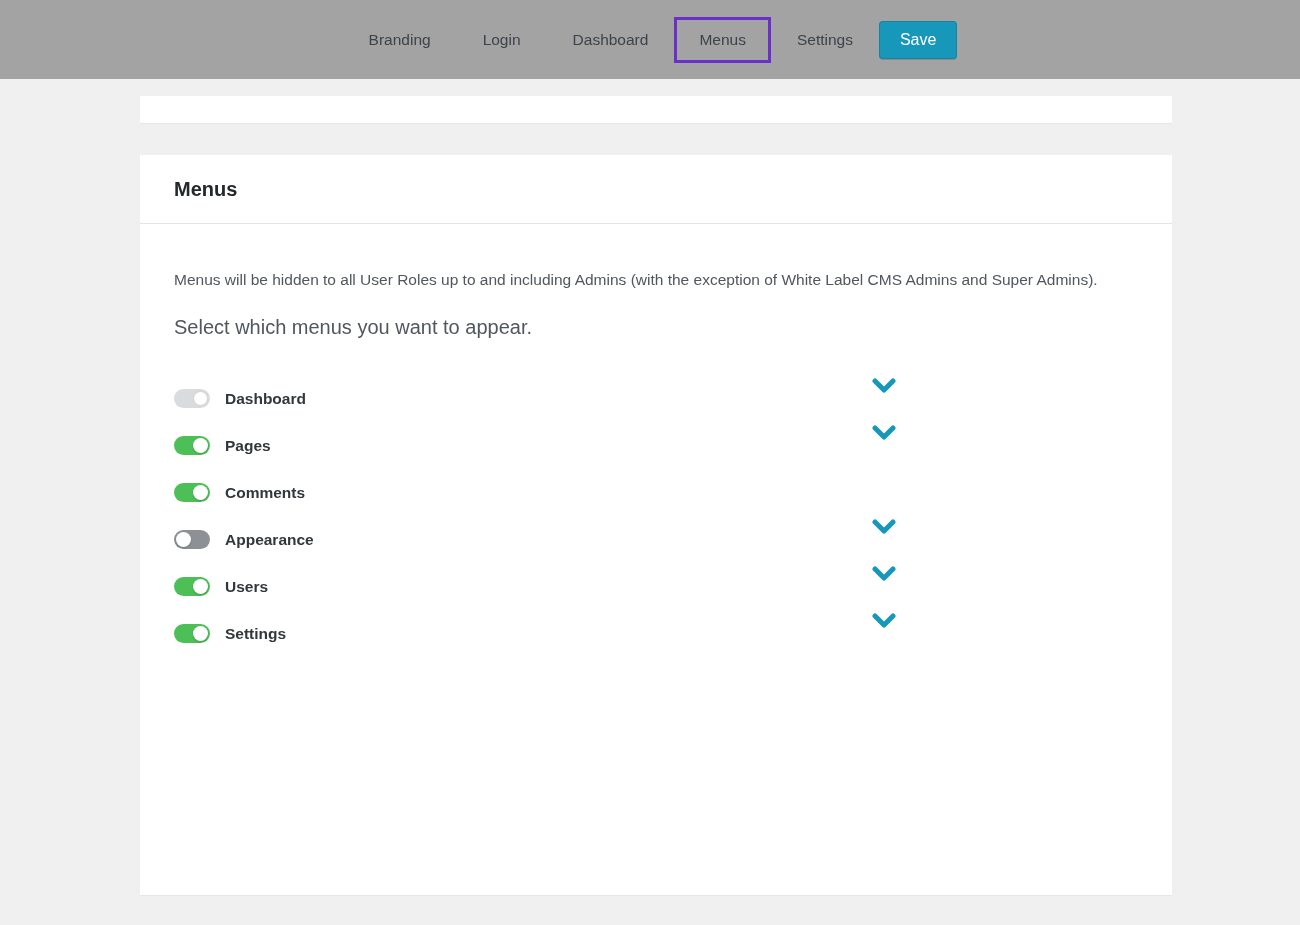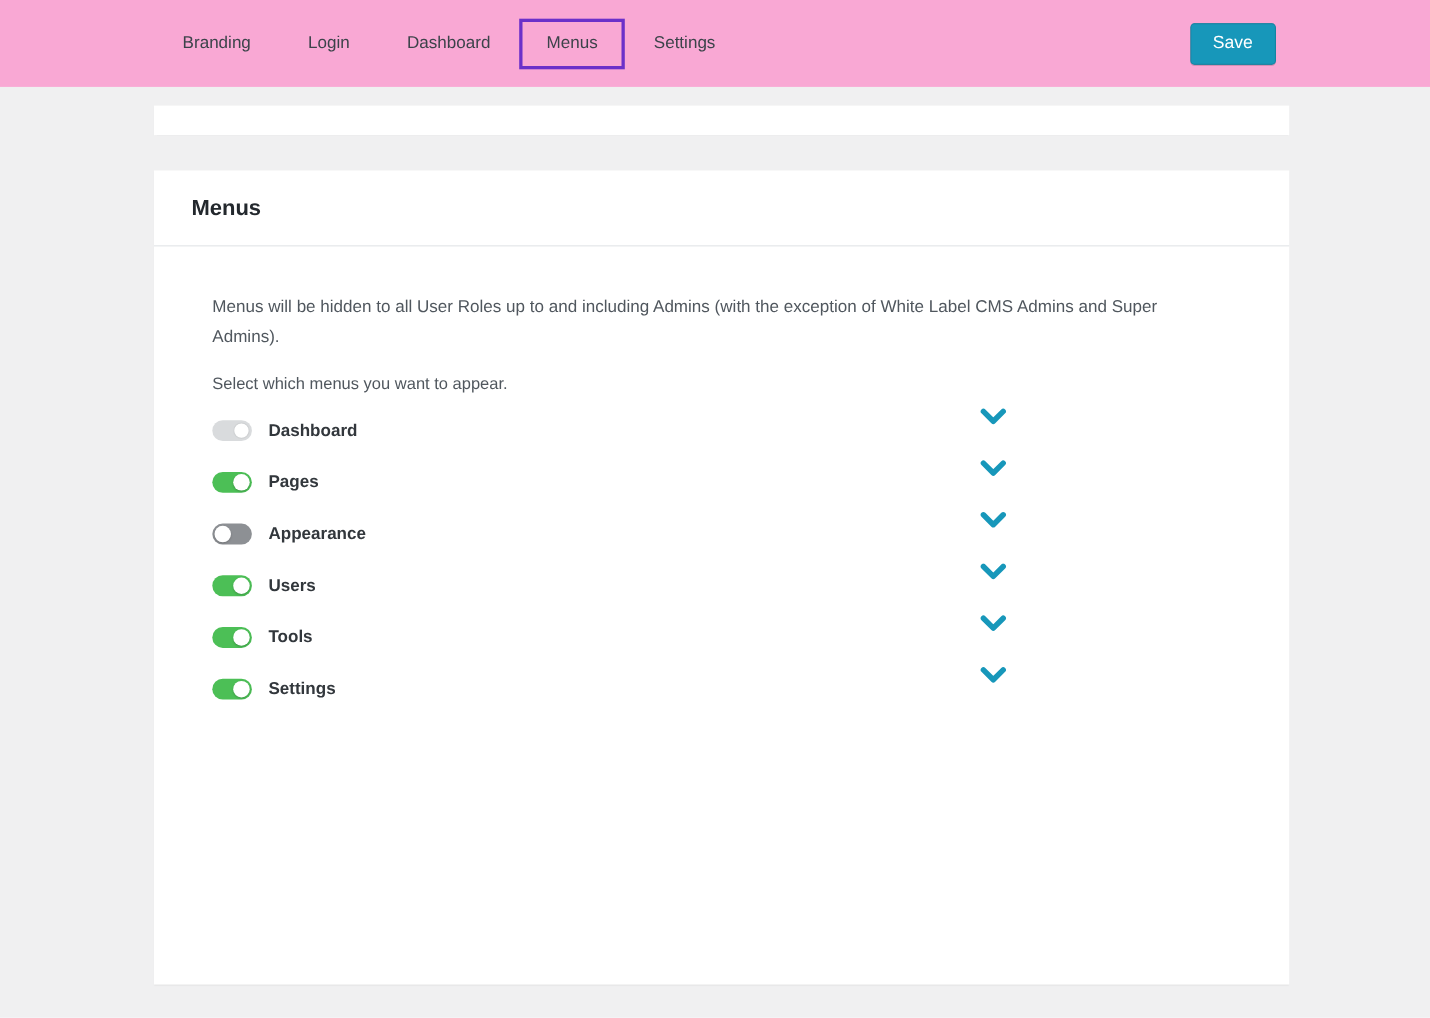--- a/index.html
+++ b/index.html
@@ -6,24 +6,24 @@
   html, body {
     width: 1300px; height: 925px;
     overflow: hidden;
     font-family: "Liberation Sans", "DejaVu Sans", sans-serif;
     background: var(--page-bg, #f0f0f1);
   }
 
   
   .topnav {
     height: 79px;
-    background: #f9a8d4;
+    background: #a3a3a3;
     display: flex;
     align-items: center;
-    justify-content: space-between;
+    justify-content: center;
     padding: 0 140px;
   }
   .tabs { display: flex; align-items: center; }
   .tab {
     padding: 14px 23px;
     font-size: 15.5px;
     color: #3c434a;
     cursor: pointer;
     white-space: nowrap;
     border: 3px solid transparent;
@@ -62,33 +62,33 @@
   .panel-header {
     padding: 23px 34px 22px 34px;
     border-bottom: 1px solid #e2e4e7;
   }
   .panel-title {
     font-size: 20px;
     font-weight: 700;
     color: #23282d;
   }
   .panel-body {
-    padding: 42px 56px 40px 53px;
+    padding: 42px 56px 40px 34px;
   }
   .desc {
     font-size: 15.5px;
     line-height: 1.75;
     color: #50575e;
     margin-bottom: 18px;
   }
   .instruction {
-    font-size: 15px;
+    font-size: 20px;
     line-height: 1.6;
     color: #50575e;
-    margin-bottom: 6px;
+    margin-bottom: 32px;
   }
 
   
   .menu-list { }
   .menu-row {
     height: 47px;
     display: flex;
     align-items: center;
     position: relative;
   }
@@ -169,20 +169,27 @@
       <span class="knob"></span>
     </span>
     <span class="menu-label">Pages</span>
     <span class="chevron">
       <svg width="24" height="16" viewBox="0 0 24 16">
         <path d="M3 3 L12 12 L21 3" fill="none" stroke="currentColor" stroke-width="5" stroke-linecap="round" stroke-linejoin="round"></path>
       </svg>
     </span>
   </div>
         <div class="menu-row">
+    <span class="toggle t-on">
+      <span class="knob"></span>
+    </span>
+    <span class="menu-label">Comments</span>
+
+  </div>
+        <div class="menu-row">
     <span class="toggle t-off">
       <span class="knob"></span>
     </span>
     <span class="menu-label">Appearance</span>
     <span class="chevron">
       <svg width="24" height="16" viewBox="0 0 24 16">
         <path d="M3 3 L12 12 L21 3" fill="none" stroke="currentColor" stroke-width="5" stroke-linecap="round" stroke-linejoin="round"></path>
       </svg>
     </span>
   </div>
@@ -194,31 +201,20 @@
     <span class="chevron">
       <svg width="24" height="16" viewBox="0 0 24 16">
         <path d="M3 3 L12 12 L21 3" fill="none" stroke="currentColor" stroke-width="5" stroke-linecap="round" stroke-linejoin="round"></path>
       </svg>
     </span>
   </div>
         <div class="menu-row">
     <span class="toggle t-on">
       <span class="knob"></span>
     </span>
-    <span class="menu-label">Tools</span>
-    <span class="chevron">
-      <svg width="24" height="16" viewBox="0 0 24 16">
-        <path d="M3 3 L12 12 L21 3" fill="none" stroke="currentColor" stroke-width="5" stroke-linecap="round" stroke-linejoin="round"></path>
-      </svg>
-    </span>
-  </div>
-        <div class="menu-row">
-    <span class="toggle t-on">
-      <span class="knob"></span>
-    </span>
     <span class="menu-label">Settings</span>
     <span class="chevron">
       <svg width="24" height="16" viewBox="0 0 24 16">
         <path d="M3 3 L12 12 L21 3" fill="none" stroke="currentColor" stroke-width="5" stroke-linecap="round" stroke-linejoin="round"></path>
       </svg>
     </span>
   </div>
       </div>
   </div>
 </section>

